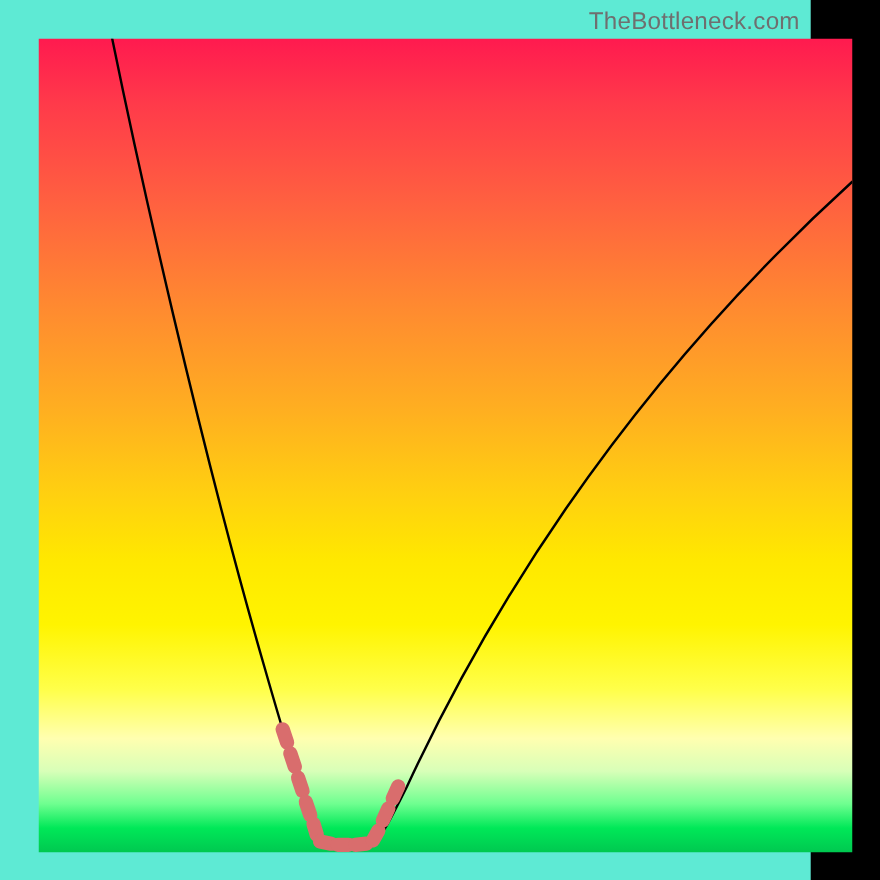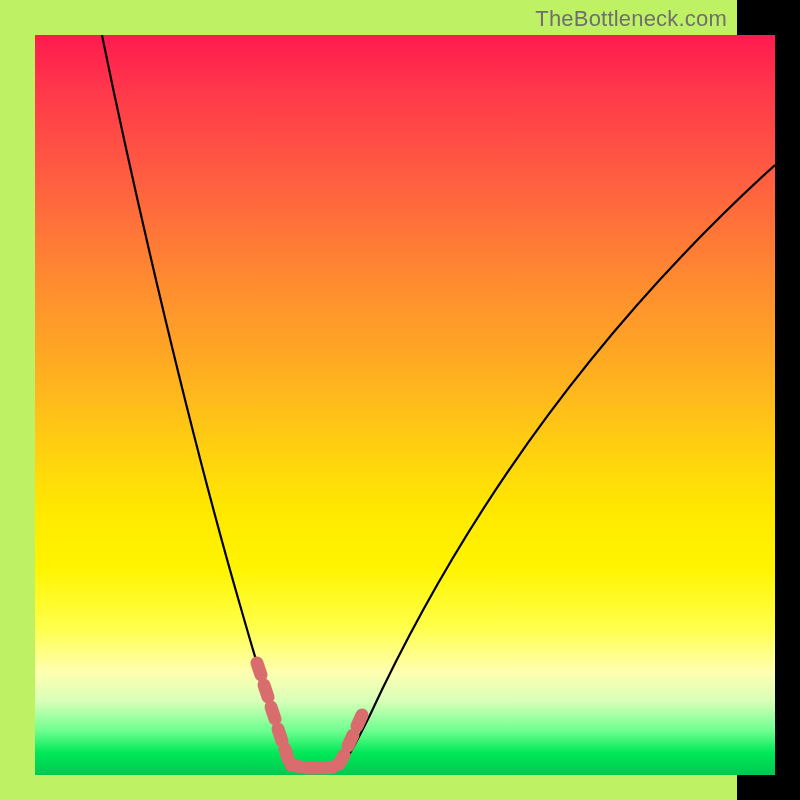--- a/index.html
+++ b/index.html
@@ -10,21 +10,21 @@
     background: #000;
     overflow: hidden;
     font-family: Arial, Helvetica, sans-serif;
   }
   .frame {
     position: absolute;
     left: 0;
     top: 0;
     width: 737px;
     height: 800px;
-    background: #bef264;
+    background: #5eead4;
   }
   .watermark {
     position: absolute;
     top: 6px;
     right: 10px;
     color: #6f6f6f;
     font-size: 22px;
     font-weight: 500;
     letter-spacing: 0.2px;
     z-index: 10;

